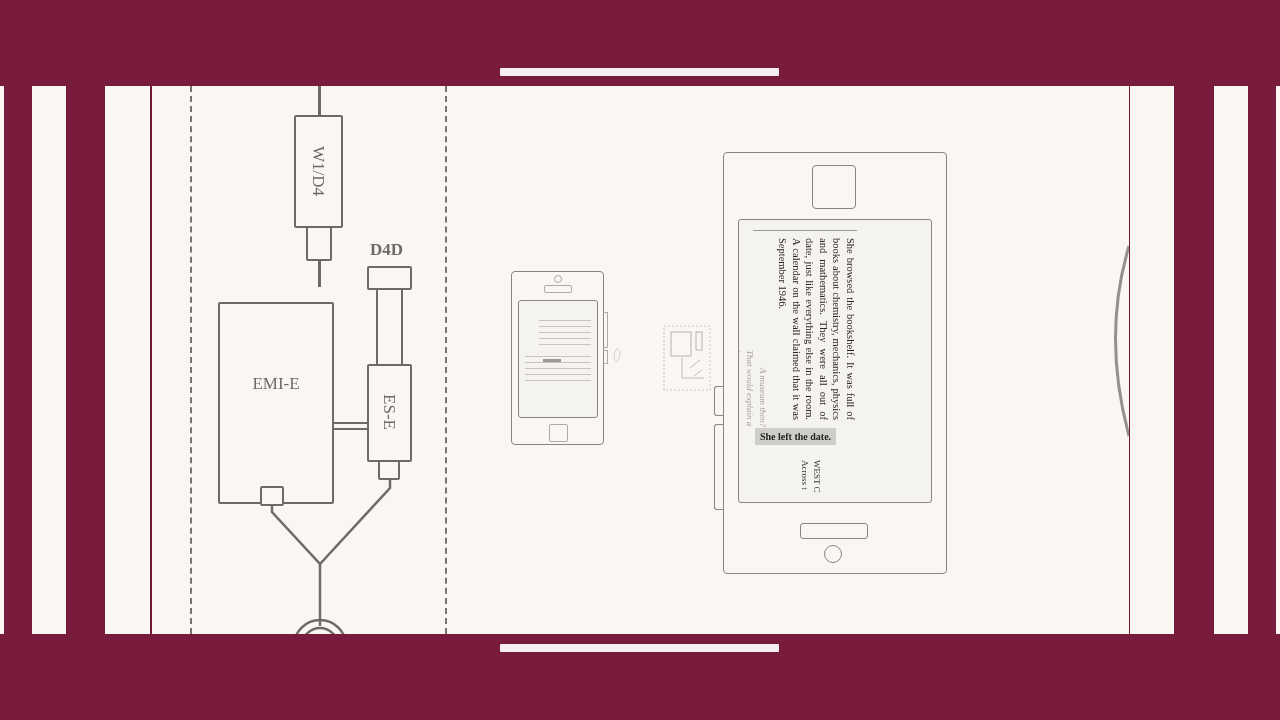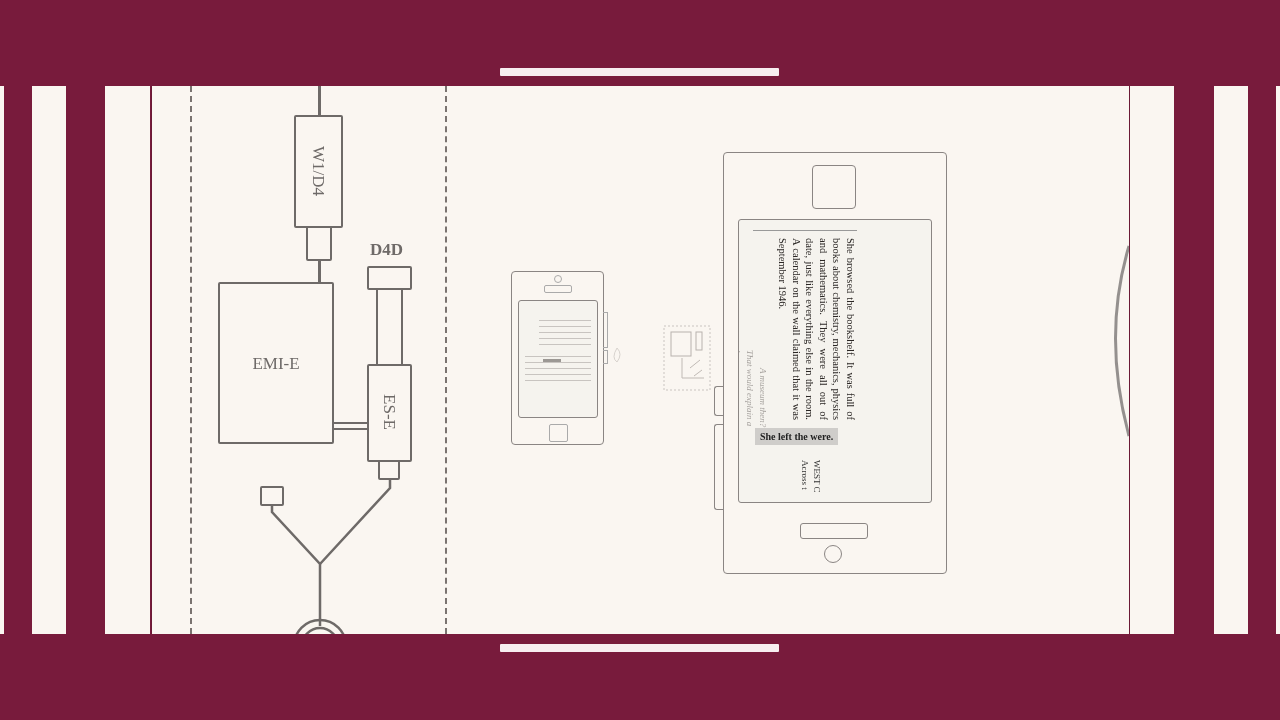--- a/index.html
+++ b/index.html
@@ -43,21 +43,21 @@
   <div class="wire" style="left:166px;top:175px;width:2.5px;height:26px;"></div>
 
   <div class="lbl" style="left:218px;top:154px;font-weight:bold;">D4D</div>
   <div class="box" style="left:215px;top:180px;width:45px;height:24px;"></div>
   <div class="box" style="left:224px;top:202px;width:27px;height:78px;"></div>
   <div class="box" style="left:215px;top:278px;width:45px;height:98px;">
     <div class="lbl rot" style="left:-6px;top:36px;width:52px;text-align:center;">ES-E</div>
   </div>
   <div class="box" style="left:226px;top:374px;width:22px;height:20px;"></div>
 
-  <div class="box" style="left:66px;top:196px;width:116px;height:162px;">
+  <div class="box" style="left:66px;top:216px;width:116px;height:202px;">
     <div class="lbl" style="left:0;top:70px;width:112px;text-align:center;">EMI-E</div>
   </div>
   <div class="wire" style="left:180px;top:336px;width:36px;height:2px;"></div>
   <div class="wire" style="left:180px;top:342px;width:36px;height:2px;"></div>
   <div class="box" style="left:108px;top:400px;width:24px;height:20px;"></div>
 
   <svg class="abs" style="left:0;top:0;" width="977" height="548">
     <polyline points="120,420 120,426 168,478 168,540" fill="none" stroke="#6e6a68" stroke-width="2.5"></polyline>
     <polyline points="238,394 238,402 168,478" fill="none" stroke="#6e6a68" stroke-width="2.5"></polyline>
     <circle cx="168" cy="560" r="26" fill="none" stroke="#6e6a68" stroke-width="2.5"></circle>
@@ -89,21 +89,21 @@
   <div class="abs" style="left:562px;top:338px;width:8px;height:84px;border:1.5px solid #8a8583;border-right:none;border-radius:3px 0 0 3px;"></div>
   <div class="phone" style="left:571px;top:66px;width:224px;height:422px;">
     <div class="abs" style="left:88px;top:12px;width:44px;height:44px;border:1.5px solid #8a8583;border-radius:4px;box-sizing:border-box;"></div>
     <div class="screen" style="left:14px;top:66px;width:194px;height:284px;">
       <div class="abs" style="left:14px;top:10px;width:104px;height:1px;background:#999;"></div>
       <div class="book" style="left:118px;top:18px;width:182px;">She browsed the bookshelf. It was full of books about chemistry, mechanics, physics and mathematics. They were all out of date, just like everything else in the room. A calendar on the wall claimed that it was September 1946.</div>
       <div class="abs" style="left:30px;top:130px;width:90px;transform:rotate(90deg);transform-origin:0 0;font-style:italic;font-size:9px;color:#a8a4a0;line-height:13px;">
         <div style="padding-left:18px;">A museum then?</div>
         <div>That would explain a lot.</div>
       </div>
-      <div class="choice" style="left:16px;top:208px;">She left the were.</div>
+      <div class="choice" style="left:16px;top:208px;">She left the date.</div>
       <div class="abs" style="left:84px;top:240px;transform:rotate(90deg);transform-origin:0 0;font-size:9px;color:#333;line-height:12px;">
         <div>WEST C</div>
         <div>Across t</div>
       </div>
     </div>
     <div class="abs" style="left:76px;top:370px;width:68px;height:16px;border:1.5px solid #8a8583;border-radius:3px;box-sizing:border-box;"></div>
     <div class="abs" style="left:100px;top:392px;width:18px;height:18px;border:1.5px solid #8a8583;border-radius:50%;box-sizing:border-box;"></div>
   </div>
 </div>
 

